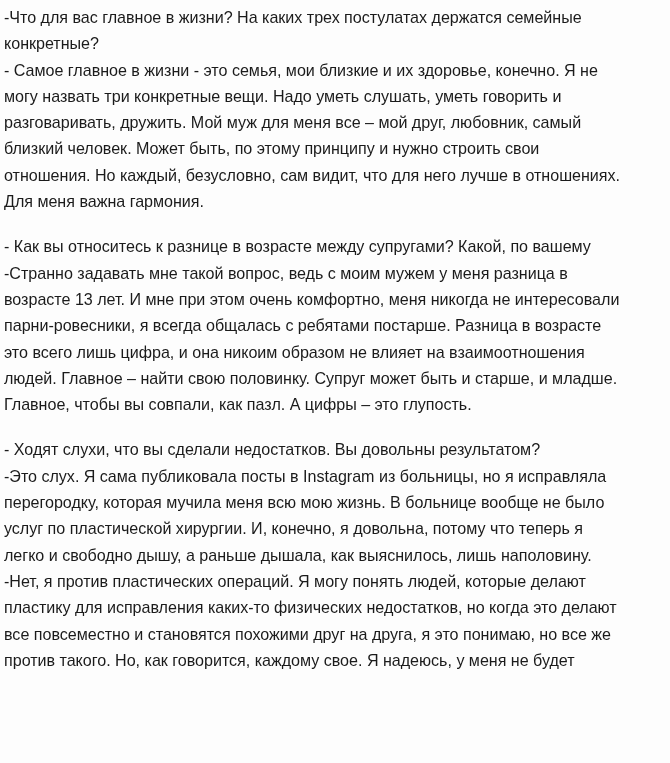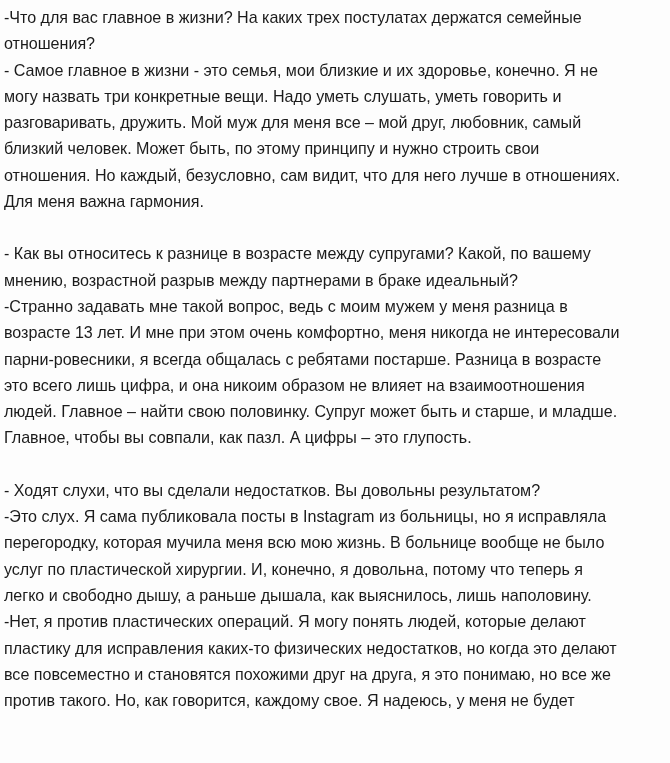--- a/index.html
+++ b/index.html
@@ -29,32 +29,32 @@
     margin: 0;
     padding: 0;
     font-size: 16.1px;
     line-height: 26.3px;
     letter-spacing: -0.02px;
     word-spacing: 0px;
     white-space: pre-wrap;
     -webkit-font-smoothing: antialiased;
   }
   .para.spaced {
-    margin-top: 26px;
+    margin-top: 19px;
   }
   .line {
     display: block;
   }
 </style>
 </head>
 <body style="background: rgb(253, 253, 253); color: rgb(27, 27, 27);">
 
 <div class="page" style="background: rgb(253, 253, 253);">
   <div class="transcript">
-      <p class="para"><span class="line">-Что для вас главное в жизни? На каких трех постулатах держатся семейные</span><span class="line">отношения?</span></p>
+      <p class="para"><span class="line">-Что для вас главное в жизни? На каких трех постулатах держатся семейные</span><span class="line">конкретные?</span></p>
       <p class="para"><span class="line">- Самое главное в жизни - это семья, мои близкие и их здоровье, конечно. Я не</span><span class="line">могу назвать три конкретные вещи. Надо уметь слушать, уметь говорить и</span><span class="line">разговаривать, дружить. Мой муж для меня все – мой друг, любовник, самый</span><span class="line">близкий человек. Может быть, по этому принципу и нужно строить свои</span><span class="line">отношения. Но каждый, безусловно, сам видит, что для него лучше в отношениях.</span><span class="line">Для меня важна гармония.</span></p>
-      <p class="para spaced"><span class="line">- Как вы относитесь к разнице в возрасте между супругами? Какой, по вашему</span><span class="line">мнению, возрастной разрыв между партнерами в браке идеальный?</span></p>
+      <p class="para spaced"><span class="line">- Как вы относитесь к разнице в возрасте между супругами? Какой, по вашему</span></p>
       <p class="para"><span class="line">-Странно задавать мне такой вопрос, ведь с моим мужем у меня разница в</span><span class="line">возрасте 13 лет. И мне при этом очень комфортно, меня никогда не интересовали</span><span class="line">парни-ровесники, я всегда общалась с ребятами постарше. Разница в возрасте</span><span class="line">это всего лишь цифра, и она никоим образом не влияет на взаимоотношения</span><span class="line">людей. Главное – найти свою половинку. Супруг может быть и старше, и младше.</span><span class="line">Главное, чтобы вы совпали, как пазл. А цифры – это глупость.</span></p>
       <p class="para spaced"><span class="line">- Ходят слухи, что вы сделали недостатков. Вы довольны результатом?</span></p>
       <p class="para"><span class="line">-Это слух. Я сама публиковала посты в Instagram из больницы, но я исправляла</span><span class="line">перегородку, которая мучила меня всю мою жизнь. В больнице вообще не было</span><span class="line">услуг по пластической хирургии. И, конечно, я довольна, потому что теперь я</span><span class="line">легко и свободно дышу, а раньше дышала, как выяснилось, лишь наполовину.</span></p>
       <p class="para"><span class="line">-Нет, я против пластических операций. Я могу понять людей, которые делают</span><span class="line">пластику для исправления каких-то физических недостатков, но когда это делают</span><span class="line">все повсеместно и становятся похожими друг на друга, я это понимаю, но все же</span><span class="line">против такого. Но, как говорится, каждому свое. Я надеюсь, у меня не будет</span></p>
     </div>
 </div>
 
 </body></html>

